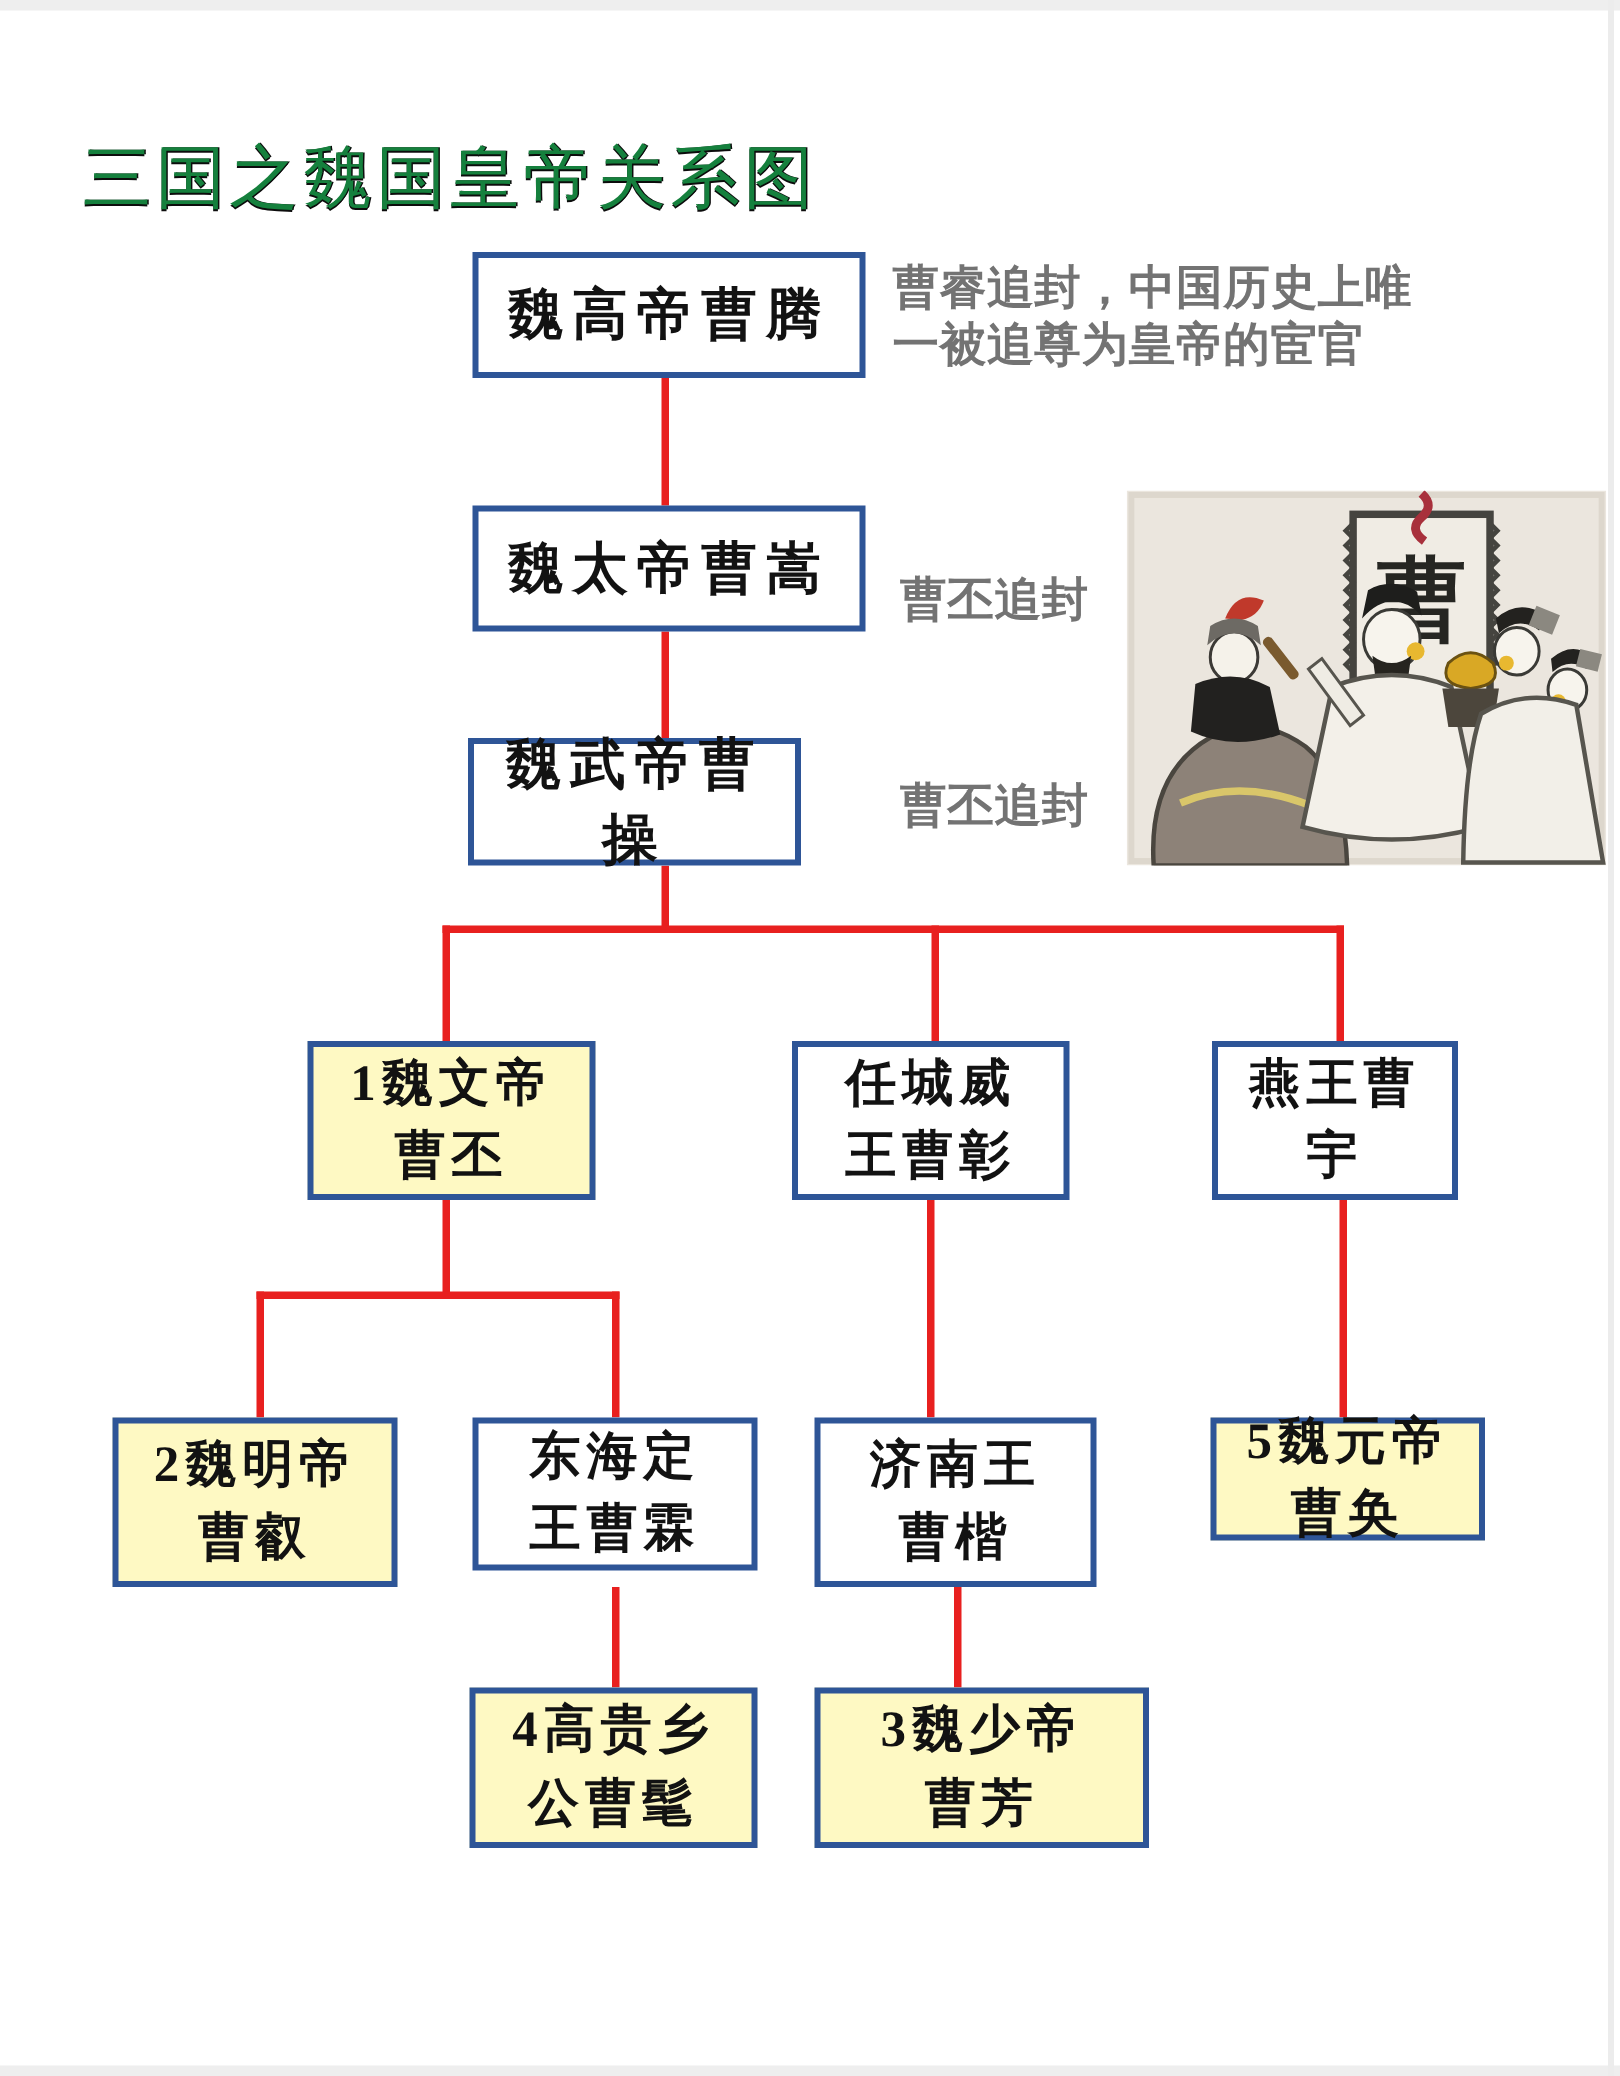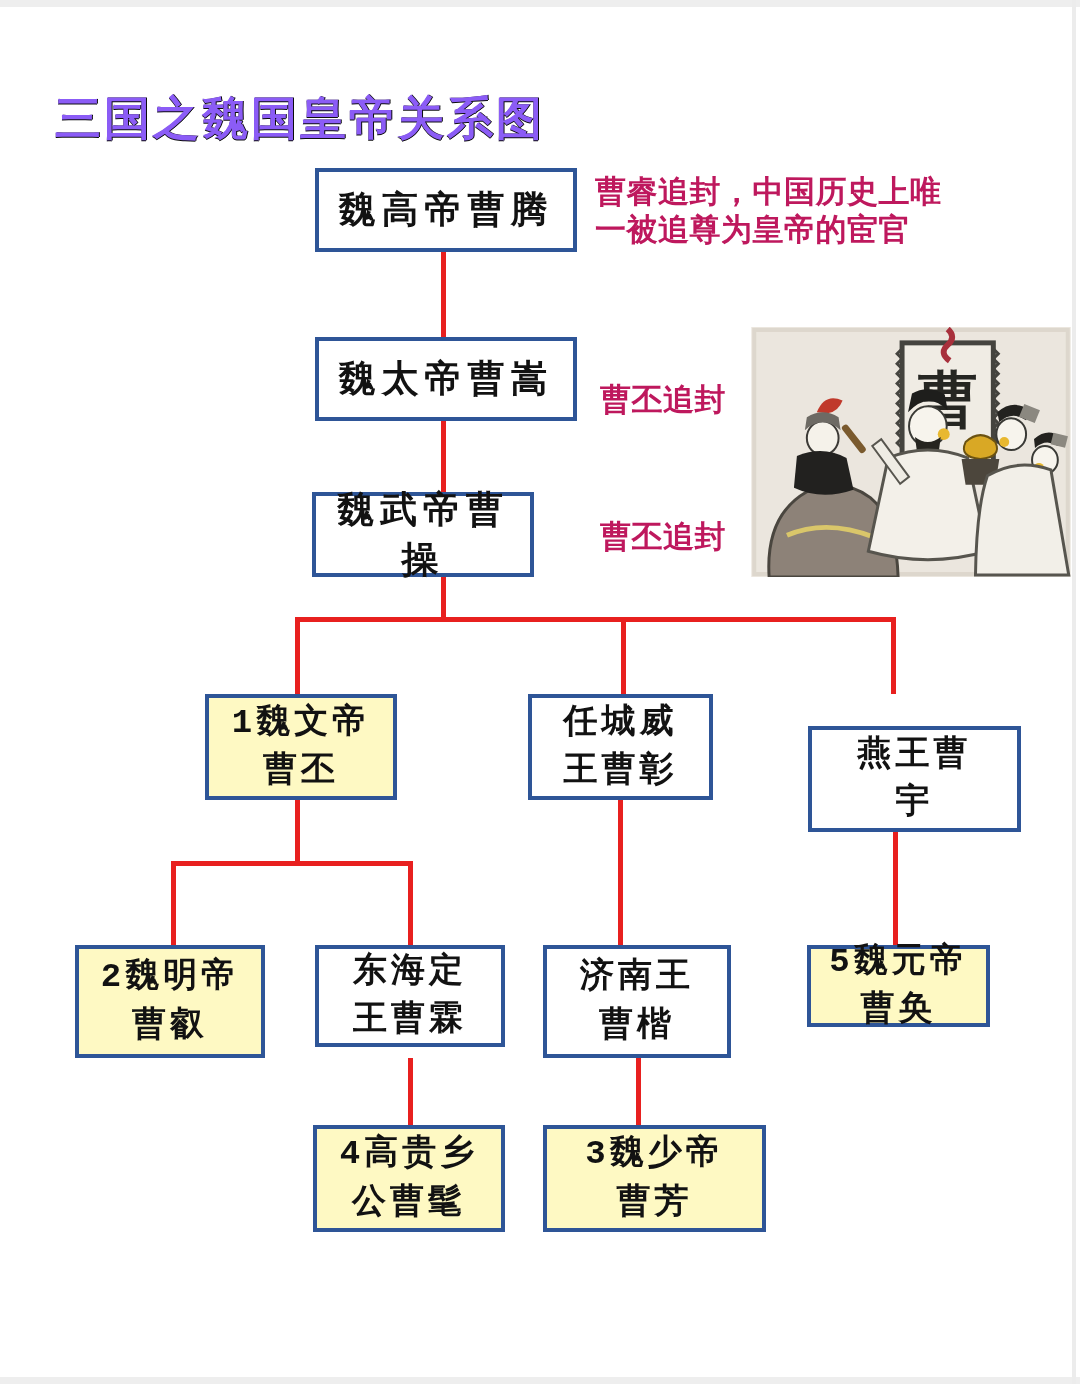--- a/index.html
+++ b/index.html
@@ -5,41 +5,41 @@
   html,body { margin:0; padding:0; background:#ffffff; }
   .canvas {
     position:relative; width:1080px; height:1384px; background:#ffffff;
     overflow:hidden; font-family:"Liberation Sans", sans-serif;
   }
   .edge-strip { position:absolute; left:0; width:1080px; height:7px; background:#eeeeee; }
   .edge-right { position:absolute; top:0; left:1072px; width:4px; height:1384px; background:#ececec; }
 
   .page-title {
     position:absolute; left:55px; top:88px; margin:0;
-    font-family:"DejaVu Serif", serif; font-weight:700; font-size:46px;
-    letter-spacing:3px; color:#8b5cf6;
+    font-family:"DejaVu Serif", serif; font-weight:400; font-size:46px;
+    letter-spacing:3px; color:#15803d;
     text-shadow:1px 0 0 #0c0c0c, 0 1px 0 #0c0c0c;
   }
 
   .line { position:absolute; background:#e8201f; }
 
   .node {
     position:absolute; box-sizing:border-box; border:4px solid #2e5597;
     display:flex; flex-direction:column; align-items:center; justify-content:center;
-    font-family:Liberation Mono, monospace; font-weight:700; color:#121212;
+    font-family:Liberation Serif, serif; font-weight:700; color:#121212;
     text-align:center;
   }
   .node.prince  { background:#ffffff; }
   .node.emperor { background:#fef9c3; }
   .node .l1, .node .l2 { display:block; }
   .node.single .l1 { font-size:37px; letter-spacing:6px; }
   .node.double .l1, .node.double .l2 { font-size:34px; letter-spacing:4px; line-height:1.42; }
 
   .note {
-    position:absolute; color:#be185d; font-family:"Liberation Sans", sans-serif;
+    position:absolute; color:#737373; font-family:"Liberation Sans", sans-serif;
     font-weight:700; font-size:31px; line-height:1.22; letter-spacing:0.5px;
   }
 
   .painting { position:absolute; left:750px; top:327px; width:322px; height:250px; }
 </style>
 </head>
 <body>
 
 <div class="canvas">
 
@@ -76,21 +76,21 @@
   </div>
 
   <div class="node emperor double" style="left:205px; top:694px; width:192px; height:106px;">
     <span class="l1">1魏文帝</span>
     <span class="l2">曹丕</span>
   </div>
   <div class="node prince double" style="left:528px; top:694px; width:185px; height:106px;">
     <span class="l1">任城威</span>
     <span class="l2">王曹彰</span>
   </div>
-  <div class="node prince double" style="left:808px; top:726px; width:213px; height:106px;">
+  <div class="node prince double" style="left:808px; top:694px; width:164px; height:106px;">
     <span class="l1">燕王曹</span>
     <span class="l2">宇</span>
   </div>
 
   <div class="node emperor double" style="left:75px; top:945px; width:190px; height:113px;">
     <span class="l1">2魏明帝</span>
     <span class="l2">曹叡</span>
   </div>
   <div class="node prince double" style="left:315px; top:945px; width:190px; height:102px;">
     <span class="l1">东海定</span>

